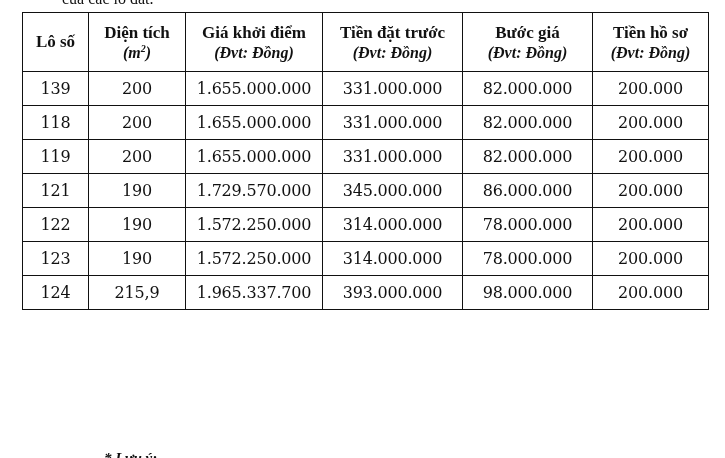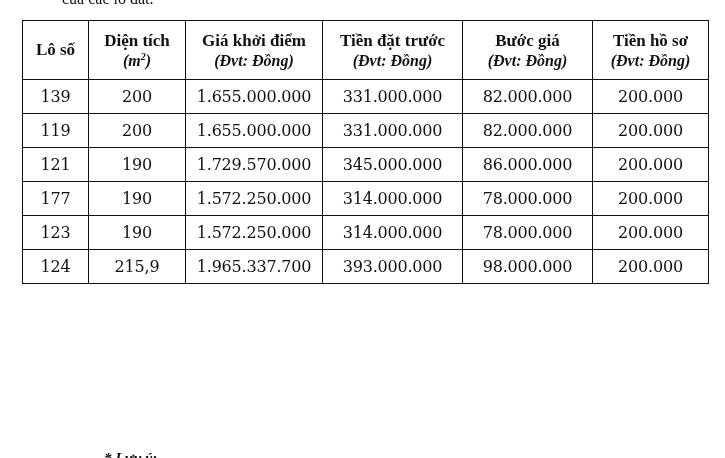--- a/index.html
+++ b/index.html
@@ -29,21 +29,21 @@
       top: 450px;
       font-size: 15px;
       font-weight: bold;
       font-style: italic;
       line-height: 16px;
       white-space: nowrap;
     }
     table.lots {
       position: absolute;
       left: 22px;
-      top: 20px;
+      top: 12px;
       border-collapse: collapse;
       table-layout: fixed;
       width: 686px;
       padding-left: 40px;
     }
     table.lots th, table.lots td {
       border: 1.5px solid #111111;
       text-align: center;
       vertical-align: middle;
       padding: 0;
@@ -119,37 +119,45 @@
   <tbody id="table-body">
     <tr>
       <td>139</td>
       <td>200</td>
       <td>1.655.000.000</td>
       <td>331.000.000</td>
       <td>82.000.000</td>
       <td>200.000</td>
     </tr>
     <tr>
+      <td>118</td>
+      <td>200</td>
+      <td>1.655.000.000</td>
+      <td>331.000.000</td>
+      <td>82.000.000</td>
+      <td>200.000</td>
+    </tr>
+    <tr>
       <td>119</td>
       <td>200</td>
       <td>1.655.000.000</td>
       <td>331.000.000</td>
       <td>82.000.000</td>
       <td>200.000</td>
     </tr>
     <tr>
       <td>121</td>
       <td>190</td>
       <td>1.729.570.000</td>
       <td>345.000.000</td>
       <td>86.000.000</td>
       <td>200.000</td>
     </tr>
     <tr>
-      <td>177</td>
+      <td>122</td>
       <td>190</td>
       <td>1.572.250.000</td>
       <td>314.000.000</td>
       <td>78.000.000</td>
       <td>200.000</td>
     </tr>
     <tr>
       <td>123</td>
       <td>190</td>
       <td>1.572.250.000</td>

